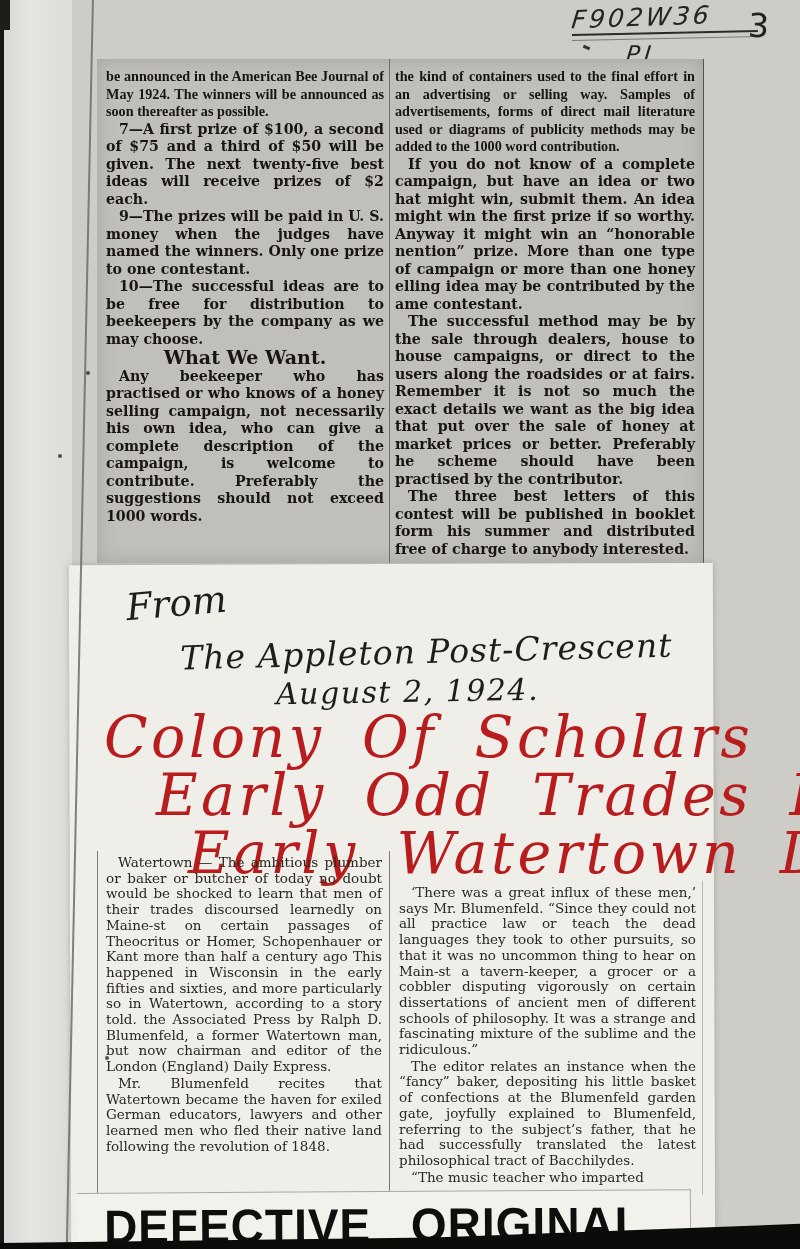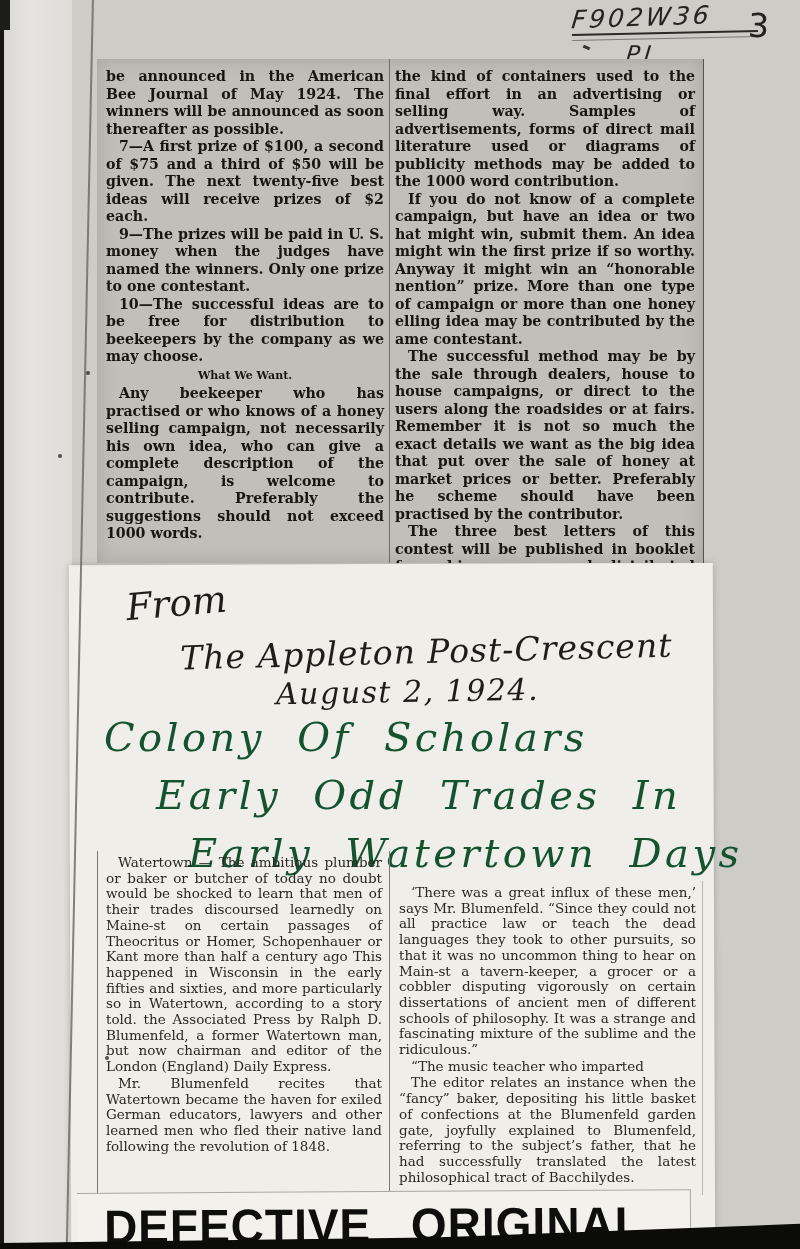--- a/index.html
+++ b/index.html
@@ -39,31 +39,31 @@
   
   .clip1{position:absolute;left:97px;top:59px;width:606px;height:504px;display:flex;
     background:var(--newsprint,#c0bfba);
     box-shadow:inset 0 0 18px rgba(80,78,70,.25), 1px 0 0 #55534e;
     color:var(--ink,#191511);font-weight:bold;font-size:14.2px;line-height:17.5px;
     text-align:justify;overflow:hidden;}
   .clip1 .c-left{width:292px;padding:9px 5px 0 9px;box-sizing:border-box;}
   .clip1 .c-div{width:1px;background:#6f6d66;}
   .clip1 .c-right{flex:1;padding:9px 8px 8px 5px;box-sizing:border-box;}
   .clip1 p{margin:0;text-indent:13px;}
-  .lead-cont p:first-child{text-indent:0;}
-  .np-heading{text-align:center;font-size:11px;margin:1px 0;}
+  .lead-cont p:first-child{text-indent:0;font-family:Liberation Serif, serif;}
+  .np-heading{text-align:center;font-size:19px;margin:1px 0;}
   
   .note{position:absolute;left:118px;top:578px;width:520px;height:140px;color:#1d1d1b;
     font-style:italic;font-family:"DejaVu Serif",serif;}
   .note .n1{position:absolute;left:8px;top:4px;font-size:37px;transform:rotate(-5deg);}
   .note .n2{position:absolute;left:62px;top:54px;font-size:33px;white-space:nowrap;transform:rotate(-1.5deg);letter-spacing:1px;}
   .note .n3{position:absolute;left:158px;top:96px;font-size:30px;white-space:nowrap;transform:rotate(-1deg);letter-spacing:1.5px;}
   
-  .headline{position:absolute;left:104px;top:708px;width:620px;color:#14532d;
-    font-style:italic;font-size:40px;line-height:58px;white-space:nowrap;
+  .headline{position:absolute;left:104px;top:708px;width:620px;color:#b91c1c;
+    font-style:italic;font-size:57px;line-height:58px;white-space:nowrap;
     letter-spacing:3.5px;word-spacing:16px;}
   .headline .h2{margin-left:52px;}
   .headline .h3{margin-left:84px;}
   
   .article{position:absolute;left:97px;top:851px;width:606px;height:344px;display:flex;
     color:#2a2621;font-size:13.5px;line-height:15.7px;text-align:justify;overflow:hidden;}
   .article .a-left{width:293px;box-sizing:border-box;padding:4px 7px 0 8px;
     border-left:1px solid #7a786f;border-right:1px solid #7a786f;}
   .article .a-right{flex:1;box-sizing:border-box;padding:4px 6px 0 9px;
     border-right:1px solid #b8b6af;margin-top:30px;}
@@ -136,22 +136,22 @@
   </div>
 
   <div class="article">
     <div class="a-left">
       <p><b>Watertown — </b><span>The ambitious plumber or baker or butcher of today no doubt would be shocked to learn that men of their trades discoursed learnedly on Maine-st on certain passages of Theocritus or Homer, Schopenhauer or Kant more than half a century ago This happened in Wisconsin in the early fifties and sixties, and more particularly so in Watertown, according to a story told. the Associated Press by Ralph D. Blumenfeld, a former Watertown man, but now chairman and editor of the London (England) Daily Express.</span></p>
       <p>Mr. Blumenfeld recites that Watertown became the haven for exiled German educators, lawyers and other learned men who fled their native land following the revolution of 1848.</p>
     </div>
     <div class="a-right">
       <div>
           <p>‘There was a great influx of these men,’ says Mr. Blumenfeld. “Since they could not all practice law or teach the dead languages they took to other pursuits, so that it was no uncommon thing to hear on Main-st a tavern-keeper, a grocer or a cobbler disputing vigorously on certain dissertations of ancient men of different schools of philosophy. It was a strange and fascinating mixture of the sublime and the ridiculous.”</p>
+          <p>The editor relates an instance when the “fancy” baker, depositing his little basket of confections at the Blumenfeld garden gate, joyfully explained to Blumenfeld, referring to the subject’s father, that he had successfully translated the latest philosophical tract of Bacchilydes.</p>
           <p>“The music teacher who imparted</p>
-          <p>The editor relates an instance when the “fancy” baker, depositing his little basket of confections at the Blumenfeld garden gate, joyfully explained to Blumenfeld, referring to the subject’s father, that he had successfully translated the latest philosophical tract of Bacchilydes.</p>
         </div>
     </div>
   </div>
 
   <div class="stamp">
     <div class="stamp-text">DEFECTIVE ORIGINAL</div>
   </div>
 
   <div class="bottom-bar"></div>
 </div>

